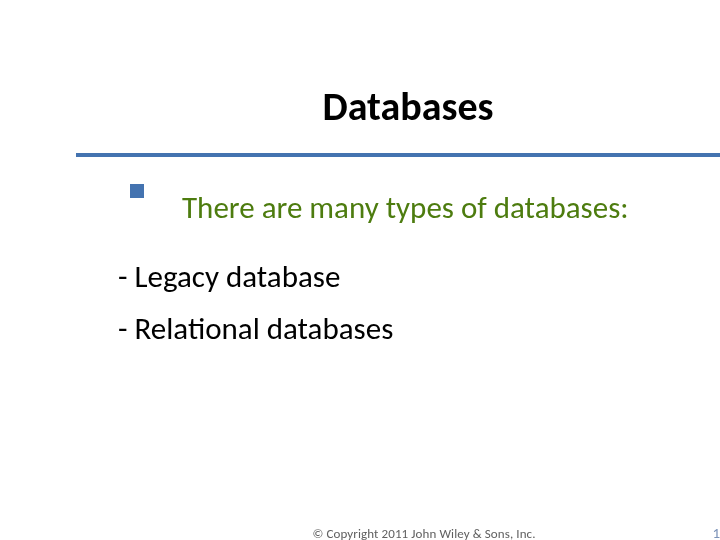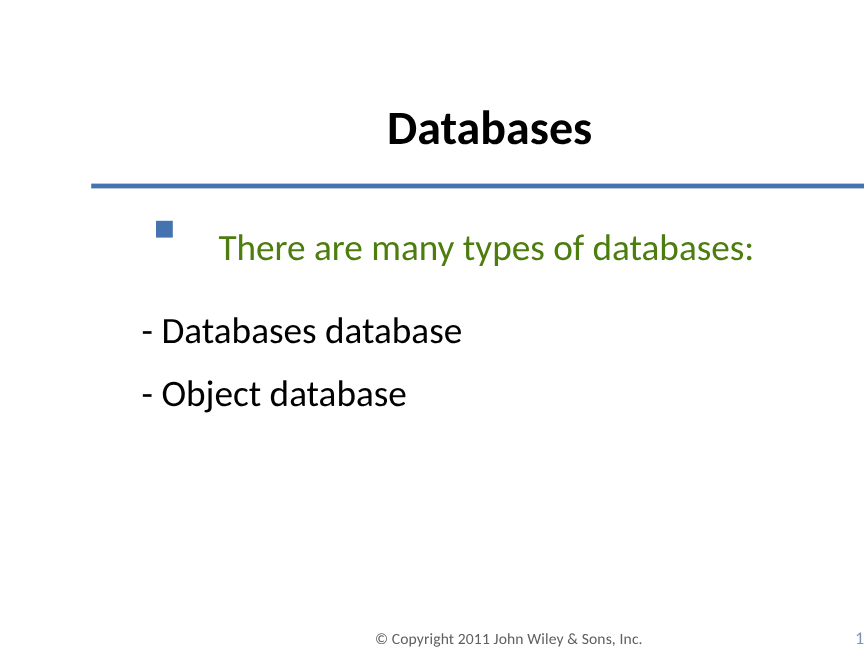--- a/index.html
+++ b/index.html
@@ -87,22 +87,22 @@
 <div class="slide">
 
   <div class="title">Databases</div>
   <div class="rule"></div>
 
   <div class="content">
     <div class="lead-row">
       <div class="bullet"></div>
       <div class="lead-text">There are many types of databases:</div>
     </div>
-    <div class="sub">- Databases database</div>
-    <div class="sub">- Object database</div>
+    <div class="sub">- Legacy database</div>
+    <div class="sub">- Relational databases</div>
   </div>
 
   <div class="footer">
     <div class="spacer"></div>
     <div class="copyright">© Copyright 2011 John Wiley &amp; Sons, Inc.</div>
     <div class="pagenum">18-8</div>
   </div>
 
 </div>
 

